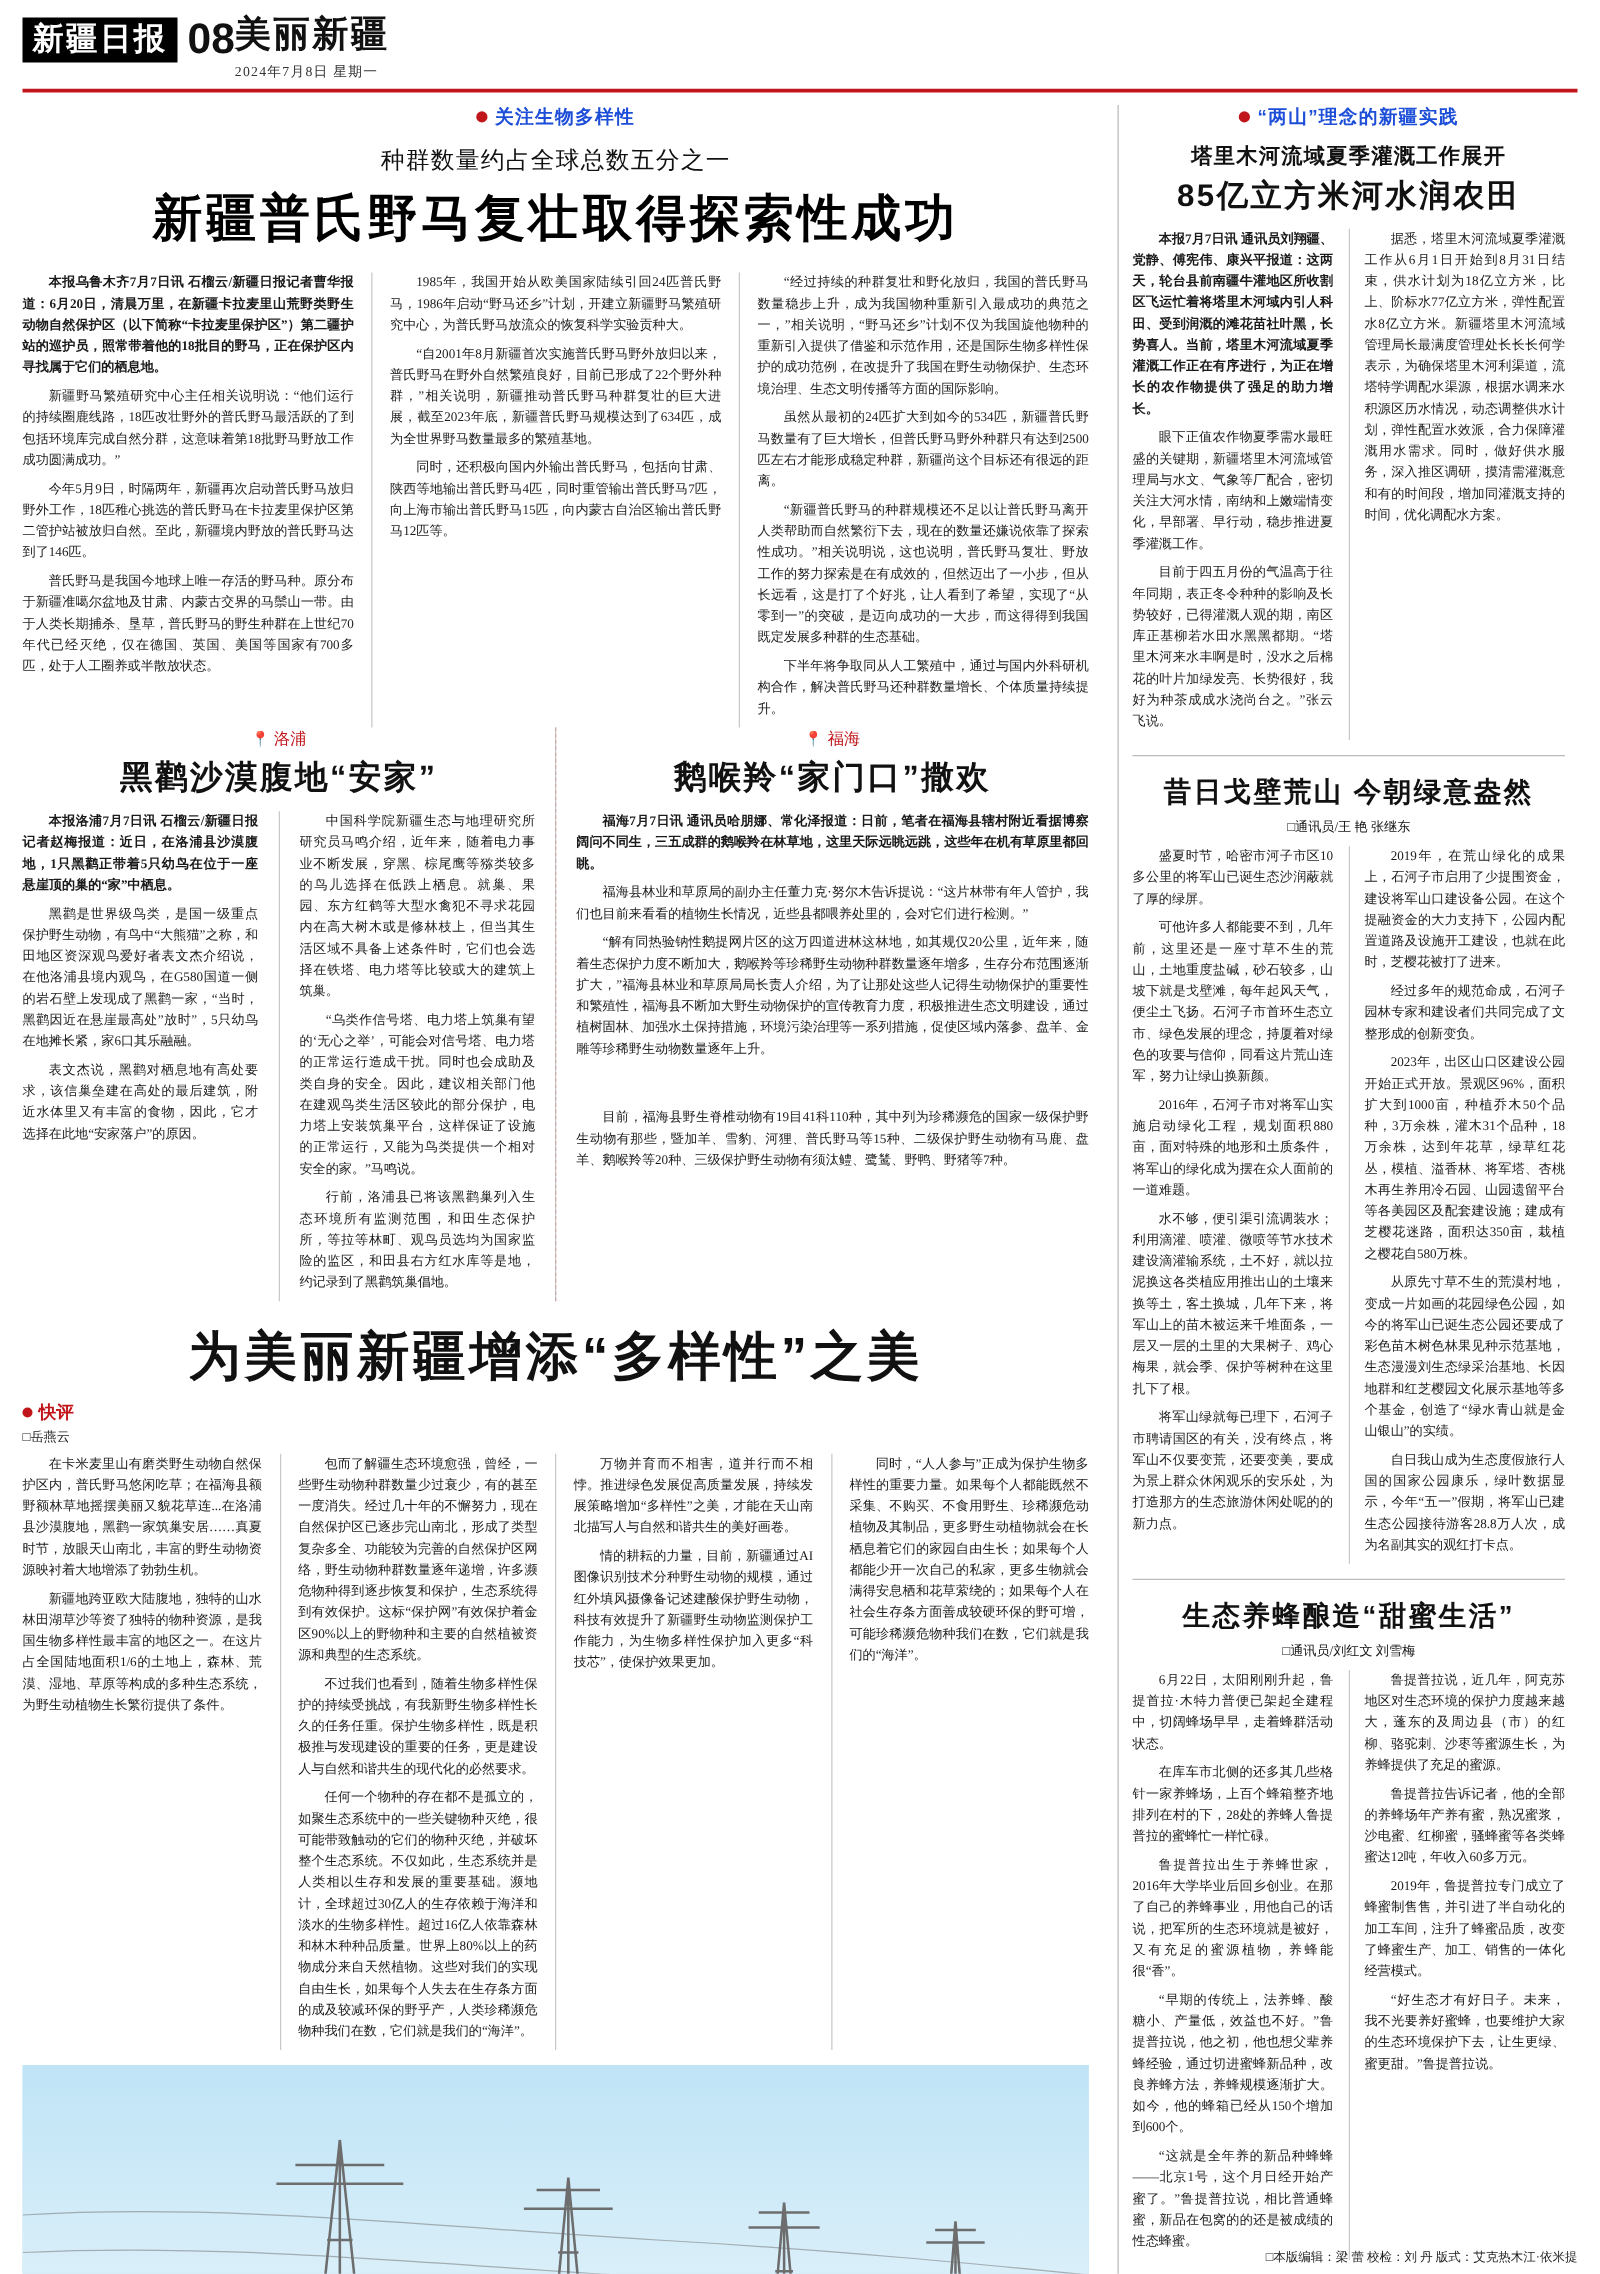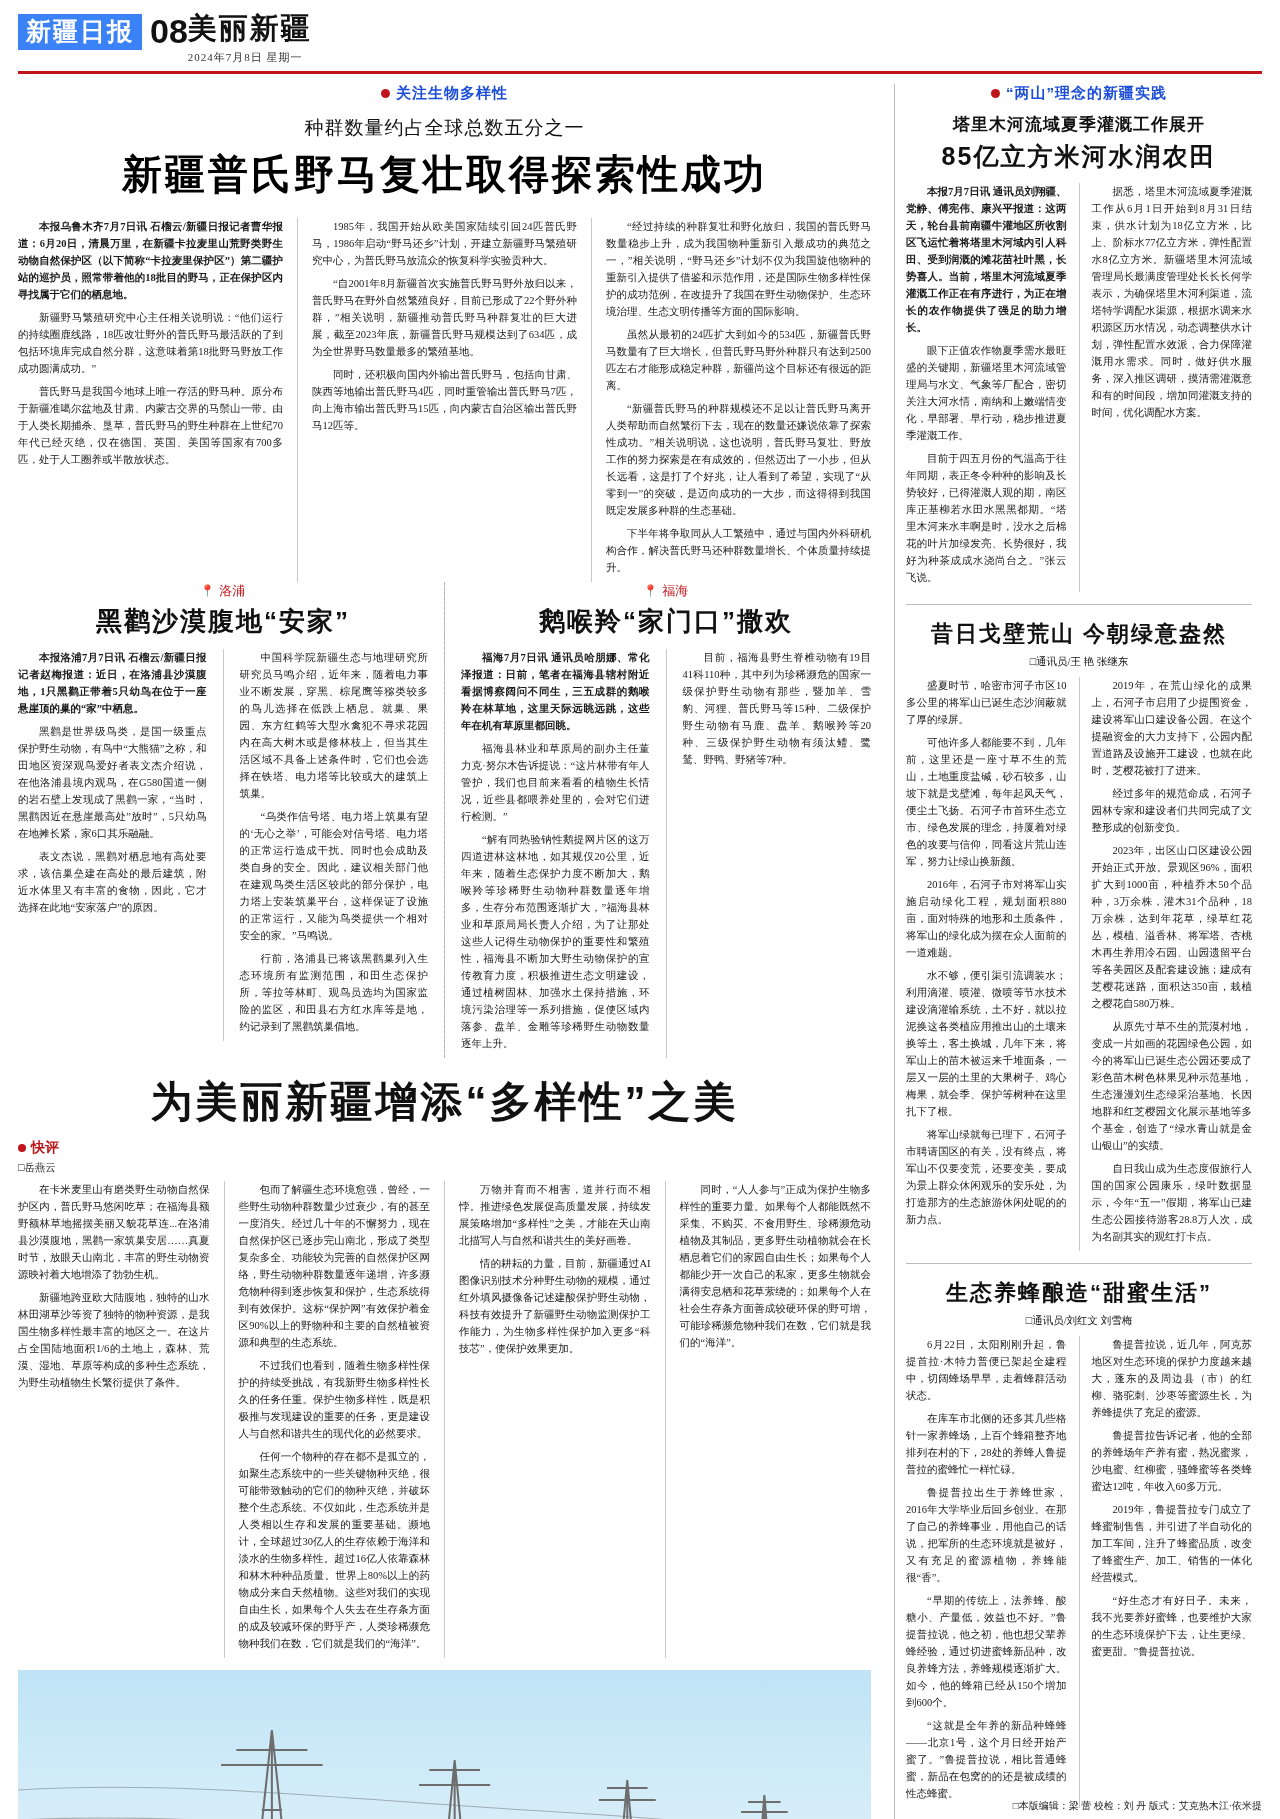--- a/index.html
+++ b/index.html
@@ -8,21 +8,21 @@
     width:1280px; height:1819px;
     background:#ffffff;
     font-family:"Liberation Serif", serif;
     color:#111;
     position:relative;
   }
   .page { width:1280px; height:1819px; position:relative; padding:0 18px; }
 
   
   .masthead { display:flex; align-items:flex-start; padding:14px 0 6px 0; border-bottom:3px solid #c0161b; }
-  .logo-box { background:#3b82f6; color:#fff; font-family:"Liberation Sans",sans-serif; font-weight:bold;
+  .logo-box { background:#000000; color:#fff; font-family:"Liberation Sans",sans-serif; font-weight:bold;
               font-size:25px; letter-spacing:2px; padding:4px 8px 4px 8px; line-height:1.1; }
   .pagenum { font-family:"Liberation Sans",sans-serif; font-size:34px; font-weight:bold; color:#111;
              margin-left:8px; line-height:1; align-self:flex-start; }
   .mast-title { }
   .mast-title .t { font-family:"Liberation Sans",sans-serif; font-weight:bold; font-size:29px; letter-spacing:2px; line-height:1; }
   .mast-title .d { font-size:11px; color:#333; margin-top:7px; letter-spacing:1px; }
 
   
   .body-wrap { display:flex; margin-top:10px; height:1760px; }
   .left-col { width:865px; padding-right:12px; position:relative; }
@@ -101,20 +101,21 @@
         <span>关注生物多样性</span>
       </div>
 
       <div class="kicker">种群数量约占全球总数五分之一</div>
       <div class="headline">新疆普氏野马复壮取得探索性成功</div>
 
       <div class="cols3">
         <div class="col">
           <p class="txt lead">本报乌鲁木齐7月7日讯 石榴云/新疆日报记者曹华报道：6月20日，清晨万里，在新疆卡拉麦里山荒野类野生动物自然保护区（以下简称“卡拉麦里保护区”）第二疆护站的巡护员，照常带着他的18批目的野马，正在保护区内寻找属于它们的栖息地。</p>
           <p class="txt">新疆野马繁殖研究中心主任相关说明说：“他们运行的持续圈鹿线路，18匹改壮野外的普氏野马最活跃的了到包括环境库完成自然分群，这意味着第18批野马野放工作成功圆满成功。”</p>
+          <p class="txt">今年5月9日，时隔两年，新疆再次启动普氏野马放归野外工作，18匹稚心挑选的普氏野马在卡拉麦里保护区第二管护站被放归自然。至此，新疆境内野放的普氏野马达到了146匹。</p>
           <p class="txt">普氏野马是我国今地球上唯一存活的野马种。原分布于新疆准噶尔盆地及甘肃、内蒙古交界的马鬃山一带。由于人类长期捕杀、垦草，普氏野马的野生种群在上世纪70年代已经灭绝，仅在德国、英国、美国等国家有700多匹，处于人工圈养或半散放状态。</p>
         </div>
         <div class="vline"></div>
         <div class="col">
           <p class="txt">1985年，我国开始从欧美国家陆续引回24匹普氏野马，1986年启动“野马还乡”计划，开建立新疆野马繁殖研究中心，为普氏野马放流众的恢复科学实验贡种大。</p>
           <p class="txt">“自2001年8月新疆首次实施普氏野马野外放归以来，普氏野马在野外自然繁殖良好，目前已形成了22个野外种群，”相关说明，新疆推动普氏野马种群复壮的巨大进展，截至2023年底，新疆普氏野马规模达到了634匹，成为全世界野马数量最多的繁殖基地。</p>
           <p class="txt">同时，还积极向国内外输出普氏野马，包括向甘肃、陕西等地输出普氏野马4匹，同时重管输出普氏野马7匹，向上海市输出普氏野马15匹，向内蒙古自治区输出普氏野马12匹等。</p>
         </div>
         <div class="vline"></div>
         <div class="col">
@@ -149,21 +150,21 @@
         </div>
 
         <div class="vline dashed-v"></div>
 
         <div class="col">
           <div class="place">
             <span class="pin">📍</span>
             <span>福海</span>
           </div>
           <div class="sub-head">鹅喉羚“家门口”撒欢</div>
-          <div class="cols2" style="margin-top:10px;">
+          <div class="cols2" style="margin-top:10px;flex-direction:column;">
             <div class="col">
               <p class="txt lead">福海7月7日讯 通讯员哈朋娜、常化泽报道：日前，笔者在福海县辖村附近看据博察阔问不同生，三五成群的鹅喉羚在林草地，这里天际远眺远跳，这些年在机有草原里都回眺。</p>
               <p class="txt">福海县林业和草原局的副办主任董力克·努尔木告诉提说：“这片林带有年人管护，我们也目前来看看的植物生长情况，近些县都喂养处里的，会对它们进行检测。”</p>
               <p class="txt">“解有同热验钠性鹅提网片区的这万四道进林这林地，如其规仅20公里，近年来，随着生态保护力度不断加大，鹅喉羚等珍稀野生动物种群数量逐年增多，生存分布范围逐渐扩大，”福海县林业和草原局局长责人介绍，为了让那处这些人记得生动物保护的重要性和繁殖性，福海县不断加大野生动物保护的宣传教育力度，积极推进生态文明建设，通过植树固林、加强水土保持措施，环境污染治理等一系列措施，促使区域内落参、盘羊、金雕等珍稀野生动物数量逐年上升。</p>
             </div>
             <div class="vline"></div>
             <div class="col">
               <p class="txt">目前，福海县野生脊椎动物有19目41科110种，其中列为珍稀濒危的国家一级保护野生动物有那些，暨加羊、雪豹、河狸、普氏野马等15种、二级保护野生动物有马鹿、盘羊、鹅喉羚等20种、三级保护野生动物有须汰鳢、鹭鸶、野鸭、野猪等7种。</p>
             </div>
           </div>

